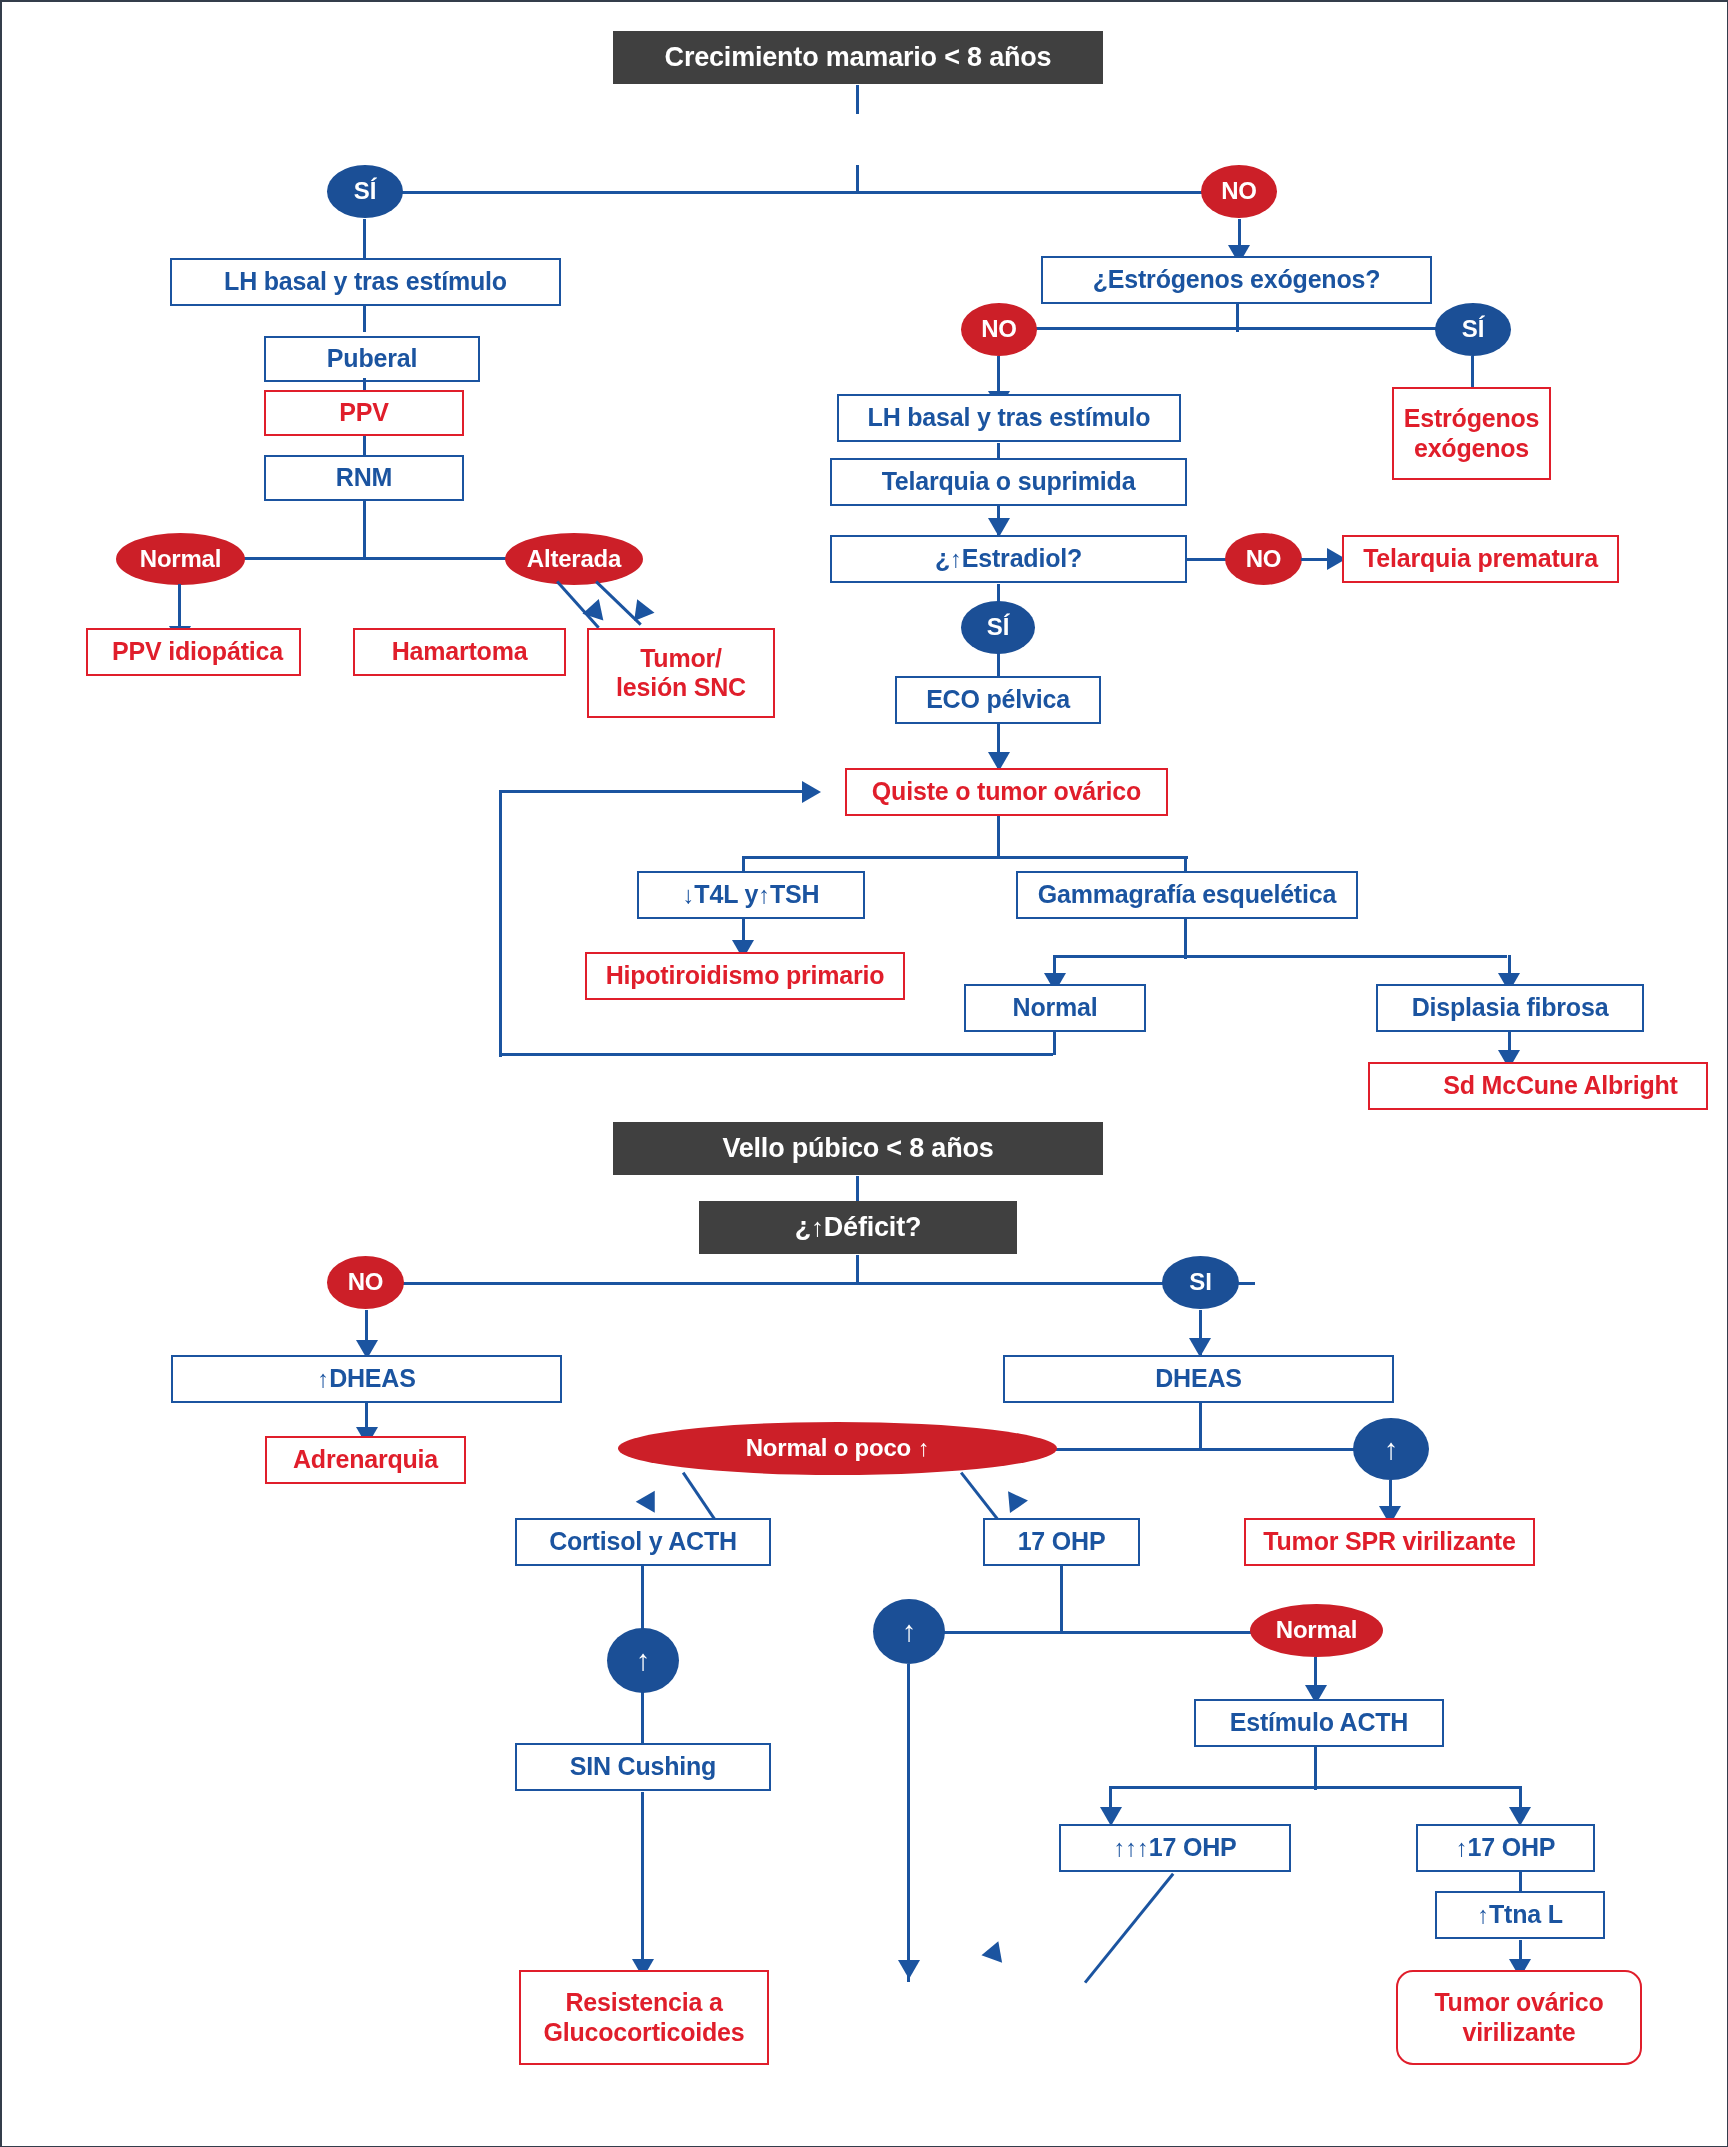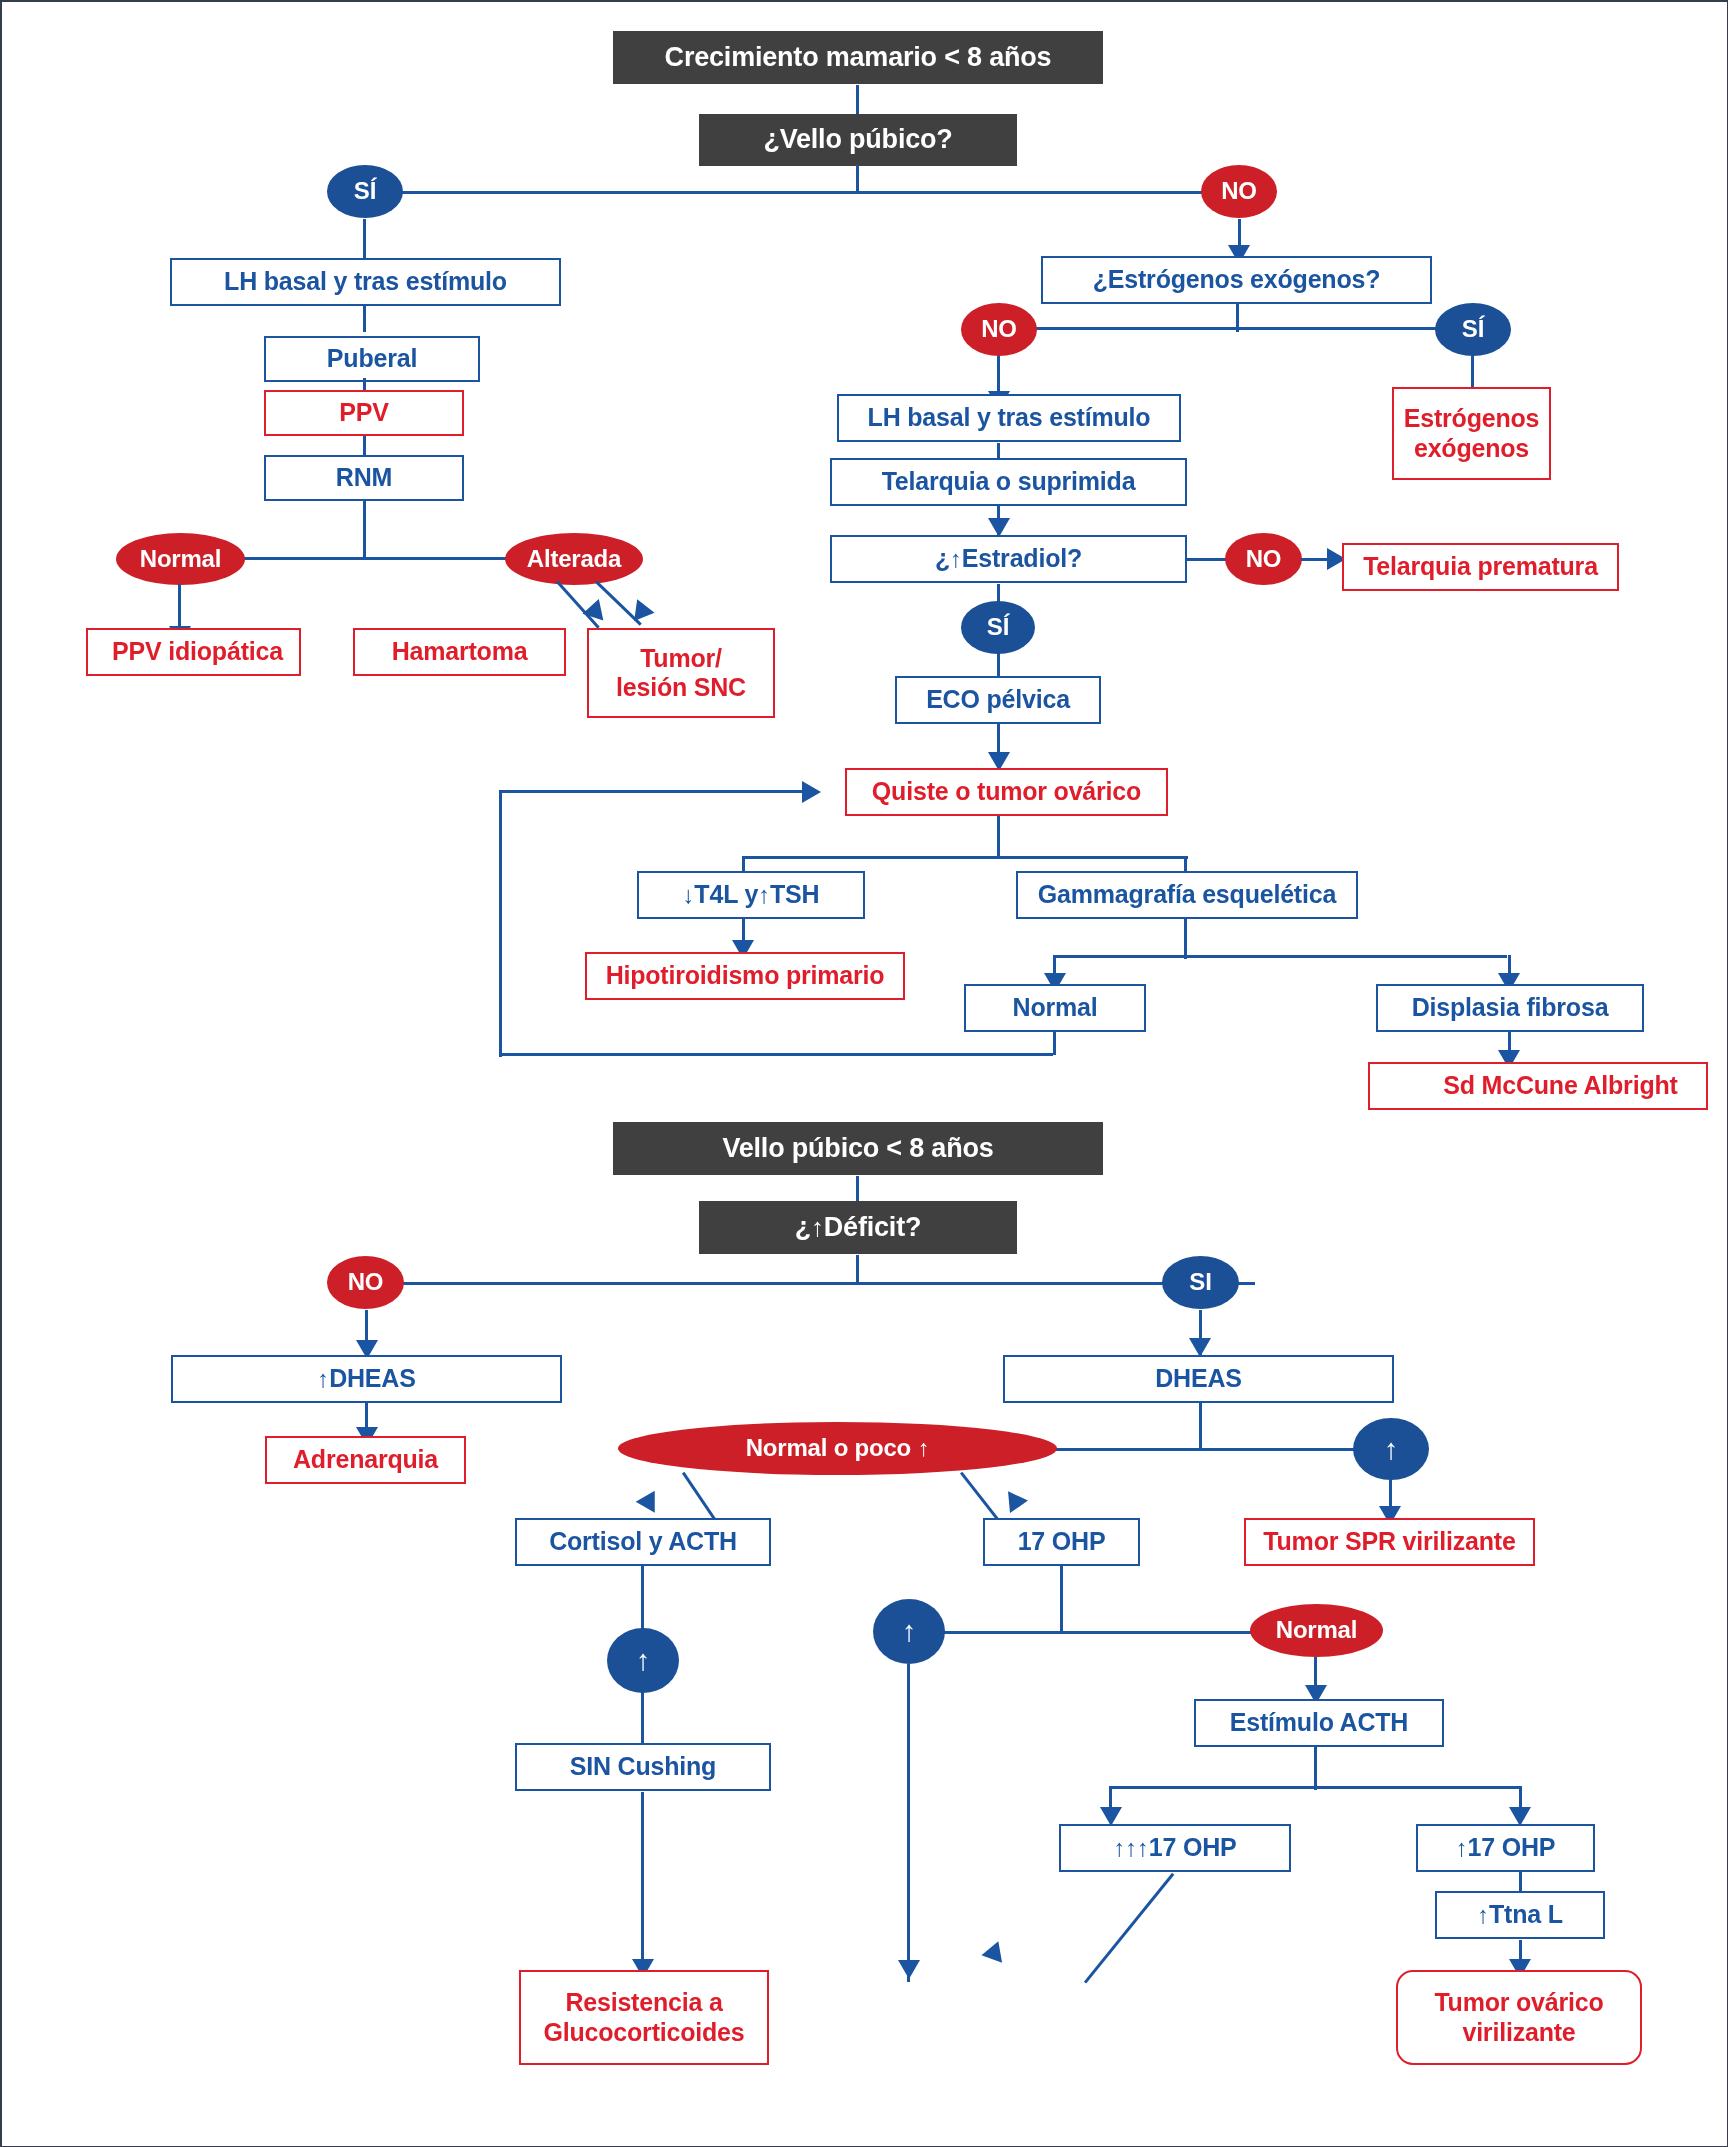--- a/index.html
+++ b/index.html
@@ -83,21 +83,20 @@
 </style>
 </head>
 <body>
 
 <div id="page">
 
   <div class="node hdr" style="left:611px;top:29px;width:490px;height:53px;">Crecimiento mamario &lt; 8 años</div>
 
   <div class="v" style="left:854px;top:83px;height:29px;"></div>
 
-  <div class="node hdr" style="left:697px;top:112px;width:318px;height:52px;">¿Vello púbico?</div>
 
   <div class="v" style="left:854px;top:163px;height:27.5px;"></div>
   <div class="h" style="left:363px;top:189px;width:873px;"></div>
 
   <div class="node bell" style="left:325px;top:163px;width:76px;height:53px;">SÍ</div>
 
   <div class="node rell" style="left:1199px;top:163px;width:76px;height:53px;">NO</div>
 
   <div class="v" style="left:361px;top:217px;height:39px;"></div>
   <div class="node bbox" style="left:168px;top:256px;width:391px;height:48px;">LH basal y tras estímulo</div>
@@ -155,21 +154,21 @@
   <div class="v" style="left:995px;top:504px;height:31px;"></div>
   <div class="ah" style="left:986px;top:516px;"></div>
   <div class="node bbox" style="left:828px;top:533px;width:357px;height:48px;">
     <span>¿</span><span class="arrowglyph">↑</span><span> Estradiol?</span>
   </div>
 
   <div class="h" style="left:1185px;top:556px;width:45px;"></div>
   <div class="node rell" style="left:1223px;top:531px;width:77px;height:52px;">NO</div>
   <div class="h" style="left:1299px;top:556px;width:34px;"></div>
   <div class="ah right" style="left:1325px;top:546px;"></div>
-  <div class="node rbox" style="left:1340px;top:533px;width:277px;height:48px;margin-top:8px;">Telarquia prematura</div>
+  <div class="node rbox" style="left:1340px;top:533px;width:277px;height:48px;">Telarquia prematura</div>
 
   <div class="v" style="left:995px;top:582px;height:103px;"></div>
   <div class="node bell" style="left:959px;top:599px;width:74px;height:53px;">SÍ</div>
   <div class="node bbox" style="left:893px;top:674px;width:206px;height:48px;">ECO pélvica</div>
 
   <div class="v" style="left:995px;top:722px;height:45px;"></div>
   <div class="ah" style="left:986px;top:750px;"></div>
   <div class="node rbox" style="left:843px;top:766px;width:323px;height:48px;">Quiste o tumor ovárico</div>
 
   <div class="h" style="left:497px;top:788px;width:308px;"></div>

